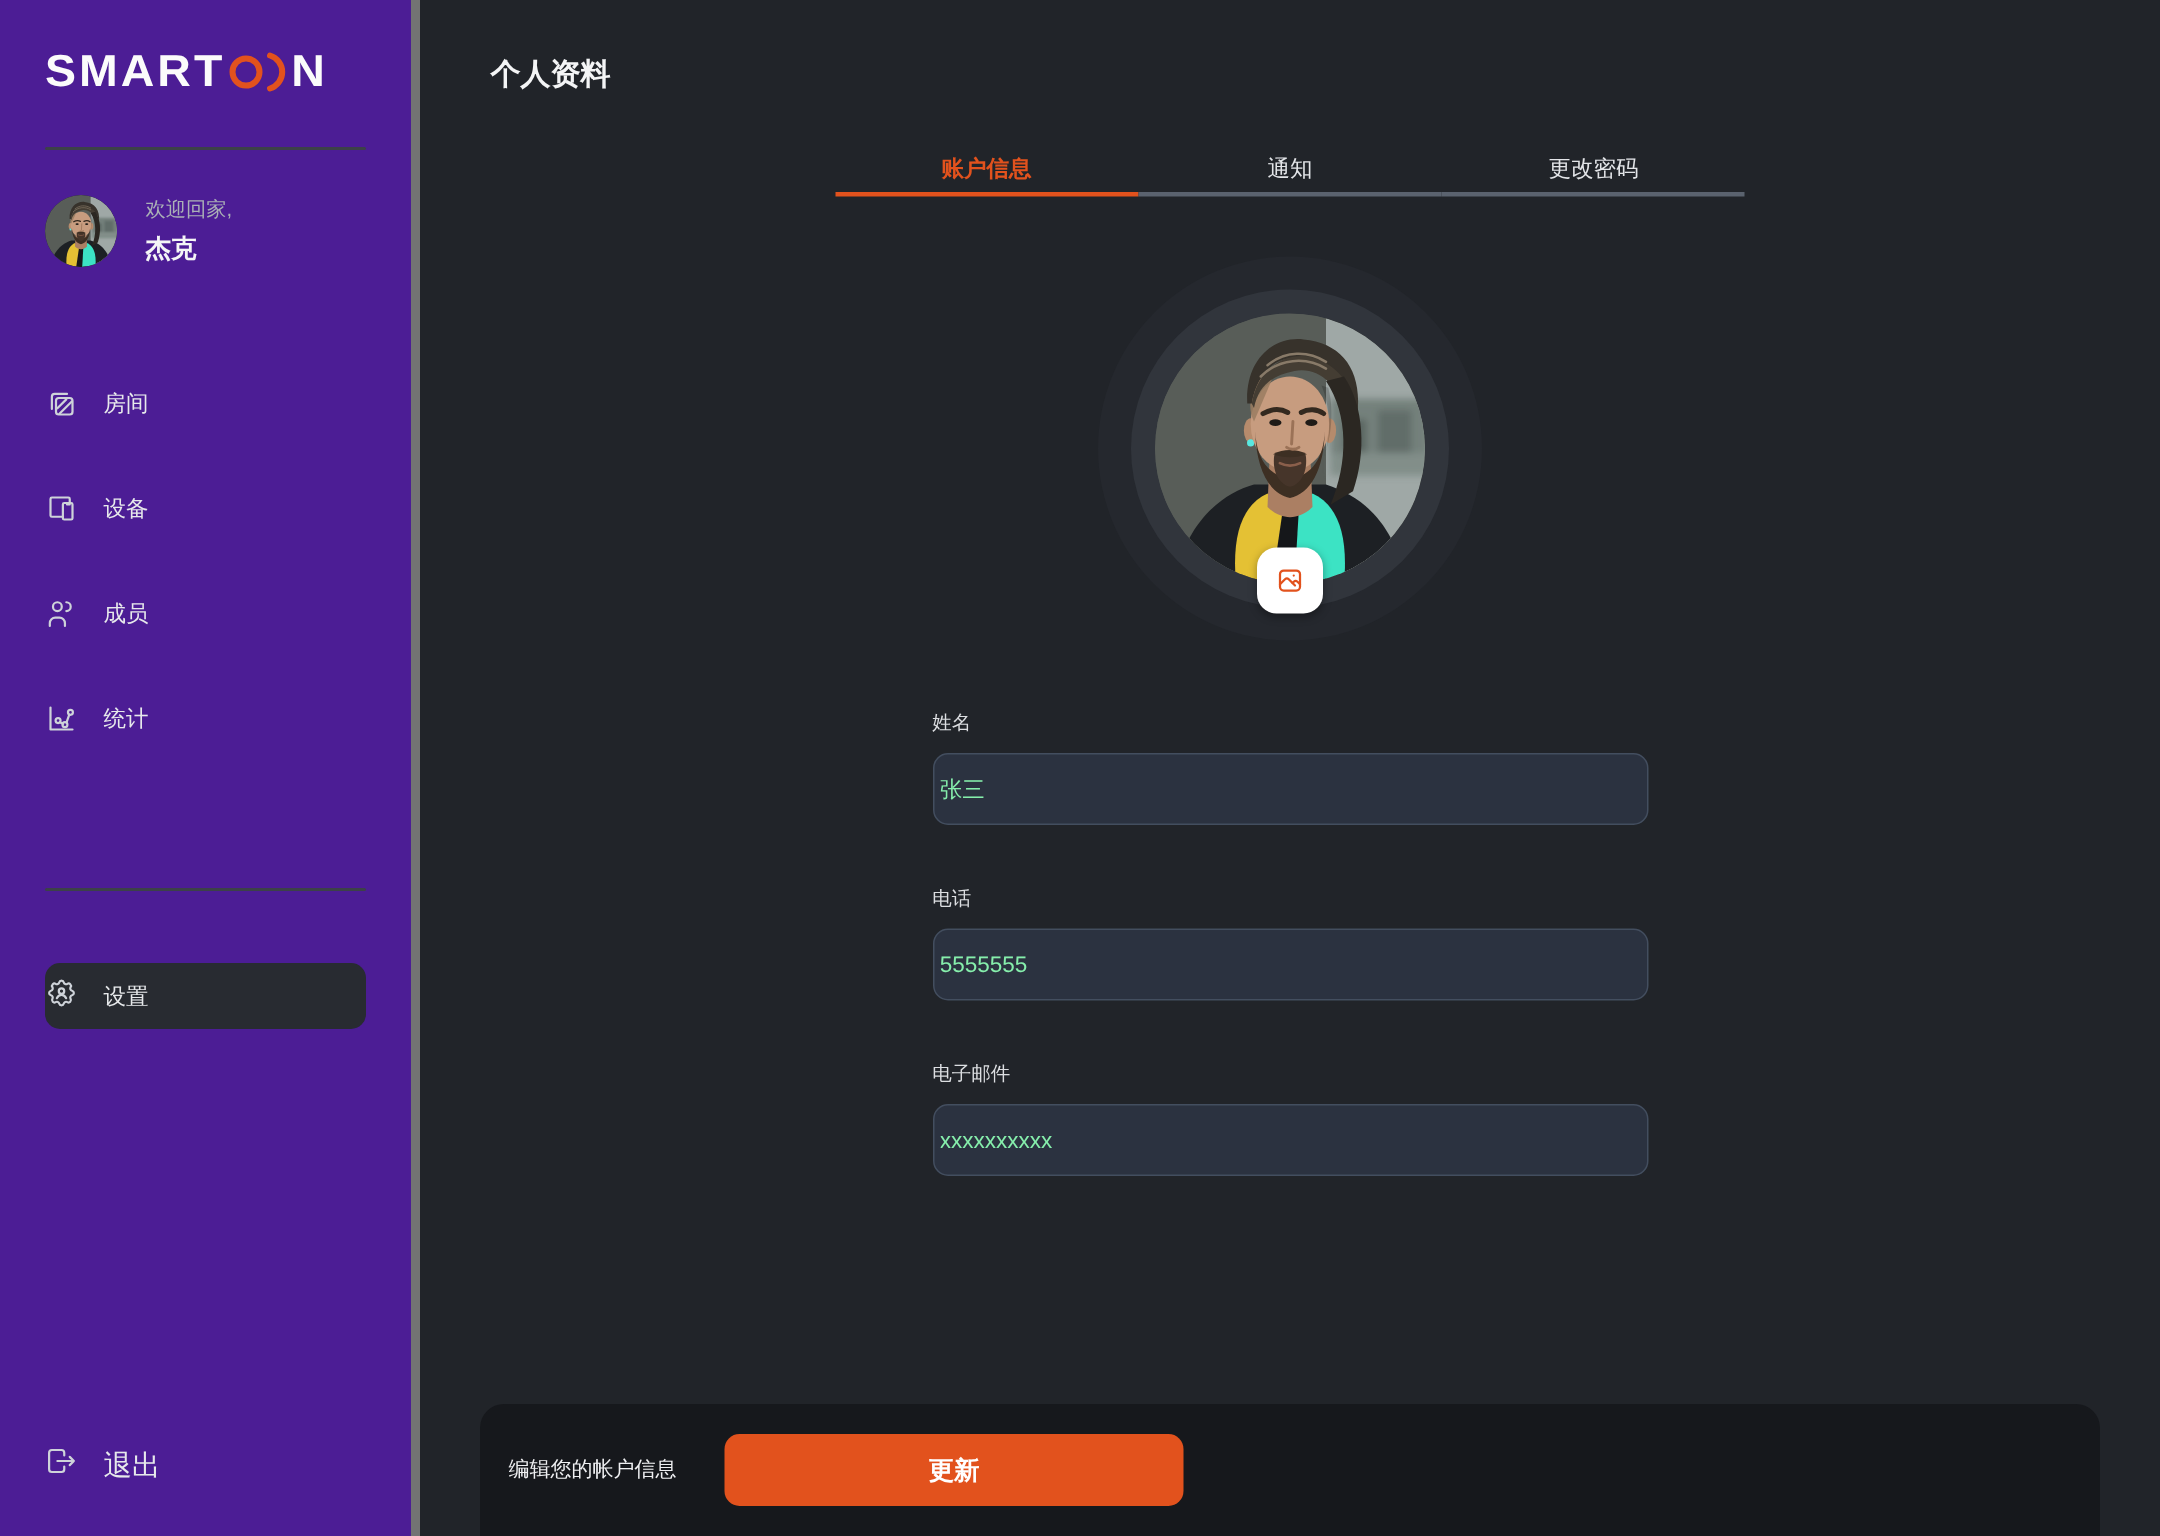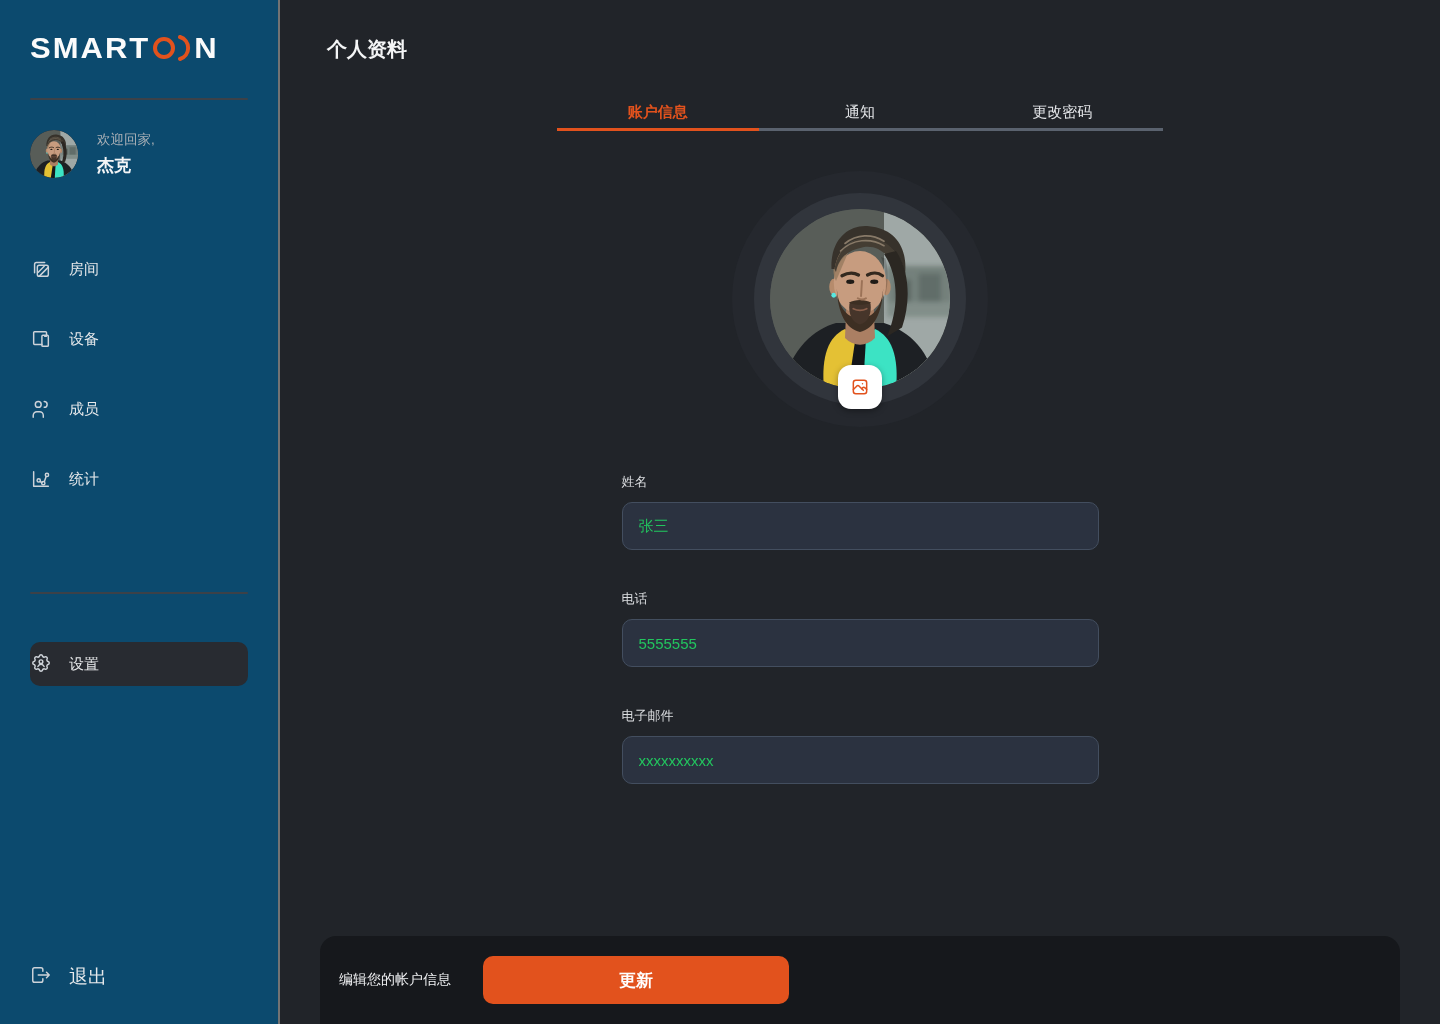--- a/index.html
+++ b/index.html
@@ -7,22 +7,22 @@
   body {
     font-family: "Liberation Sans", "DejaVu Sans", sans-serif;
     background: #212429;
     display: flex;
     color: #eceef0;
   }
 
   
   .sidebar {
     width: 280px; height: 1024px; flex: 0 0 280px;
-    background: #0c4a6e;
-    border-right: 2px solid #737373;
+    background: #4c1d95;
+    border-right: 6px solid #737373;
     display: flex; flex-direction: column;
     padding: 0 30px;
   }
   .logo { margin-top: 30px; height: 36px; display: flex; align-items: center; gap: 2px; }
   .logo-txt {
     color: #fbfbfb; font-size: 31px; font-weight: bold; letter-spacing: 2px;
     transform: scaleY(0.96);
   }
   .logo-ring {
     width: 22px; height: 22px; border: 4px solid #e2521d; border-radius: 50%;
@@ -95,21 +95,21 @@
     box-shadow: 0 2px 6px rgba(0,0,0,0.35);
   }
   .photo-btn svg { width: 20px; height: 20px; stroke: #e2521d; fill: none; stroke-width: 1.8; stroke-linecap: round; stroke-linejoin: round; }
 
   .form { width: 477px; margin: 46px auto 0; }
   .field { margin-bottom: 40px; }
   .field label { display: block; font-size: 13px; color: #dcdee1; margin-bottom: 11px; }
   .field input {
     width: 100%; height: 48px; border-radius: 10px;
     background: #2b3240; border: 1px solid #434e5f;
-    color: #22c55e; font-size: 15px; padding: 0 16px;
+    color: #86efac; font-size: 15px; padding: 0 4px;
     font-family: "Liberation Sans", "DejaVu Sans", sans-serif;
     outline: none;
   }
 
   .bottom-card {
     position: absolute; left: 40px; right: 40px; bottom: 0; height: 88px;
     background: #16181c; border-radius: 16px 16px 0 0;
     display: flex; align-items: center; justify-content: flex-start;
     padding: 0 19px;
   }

